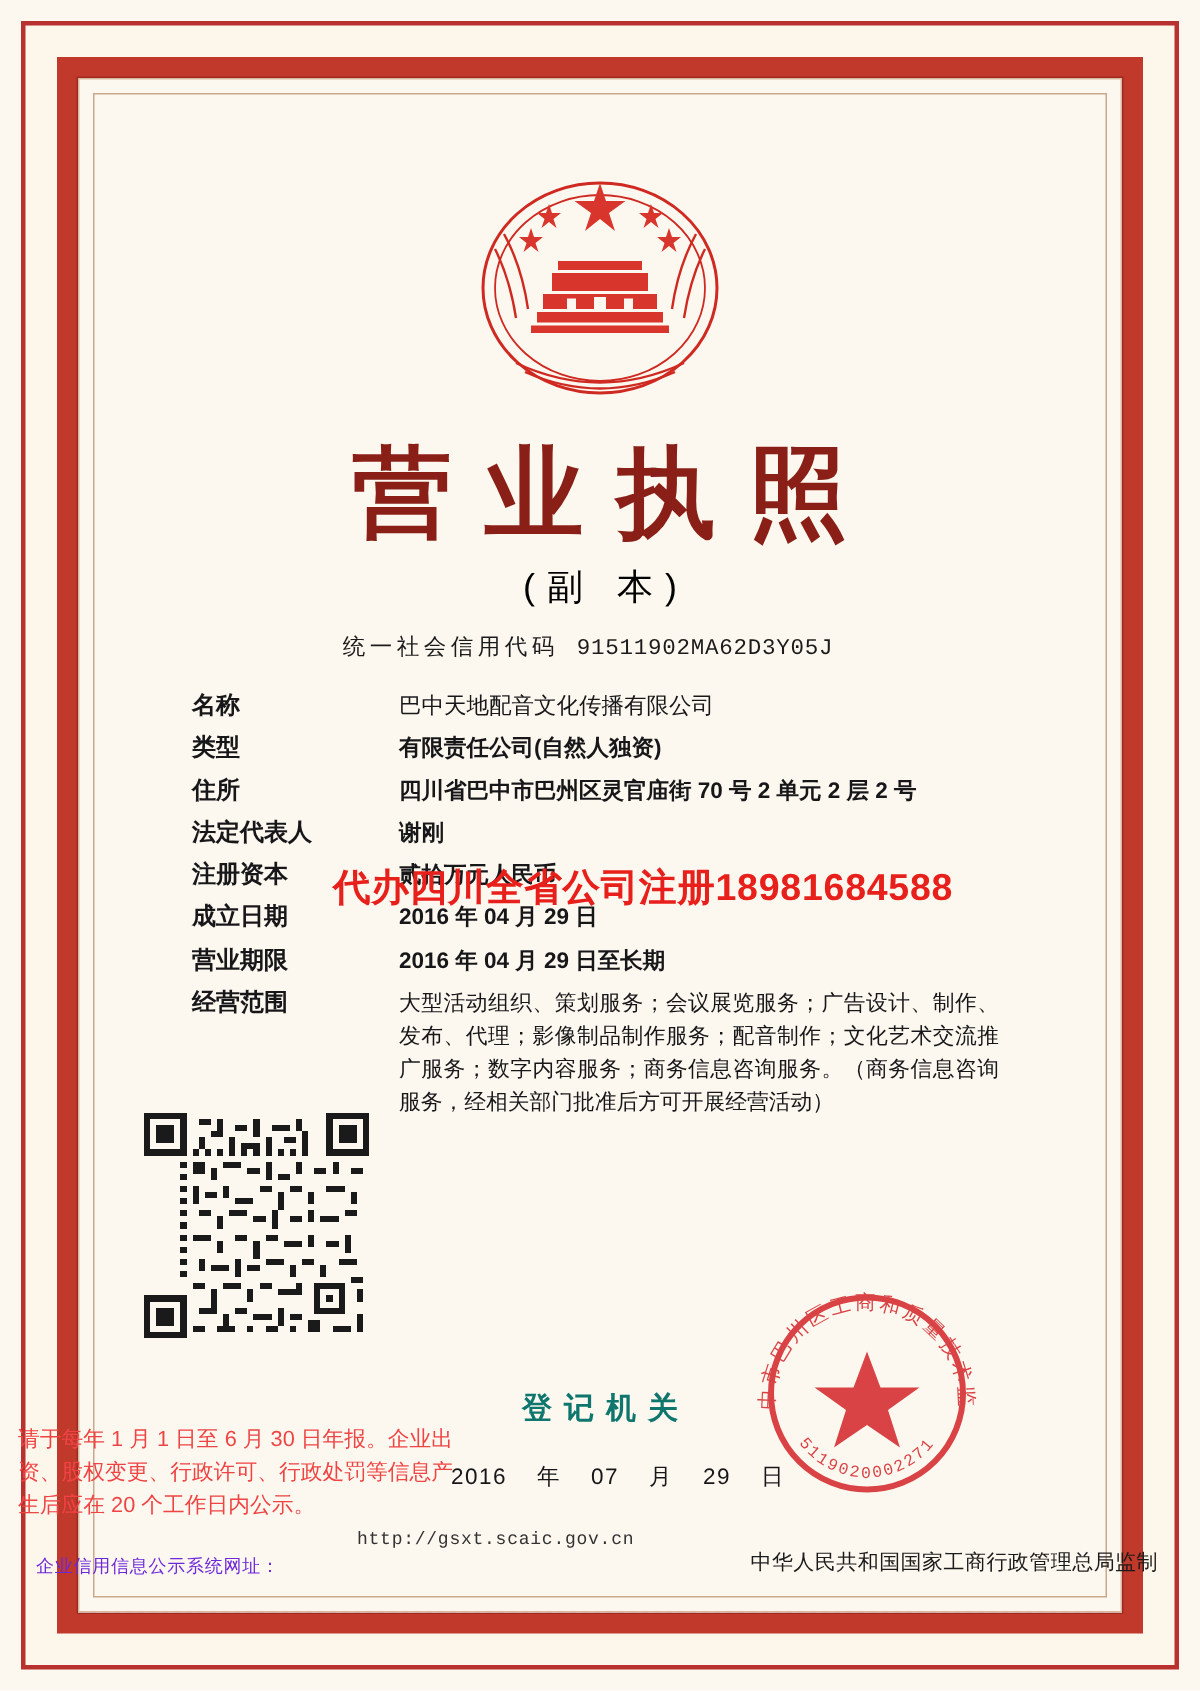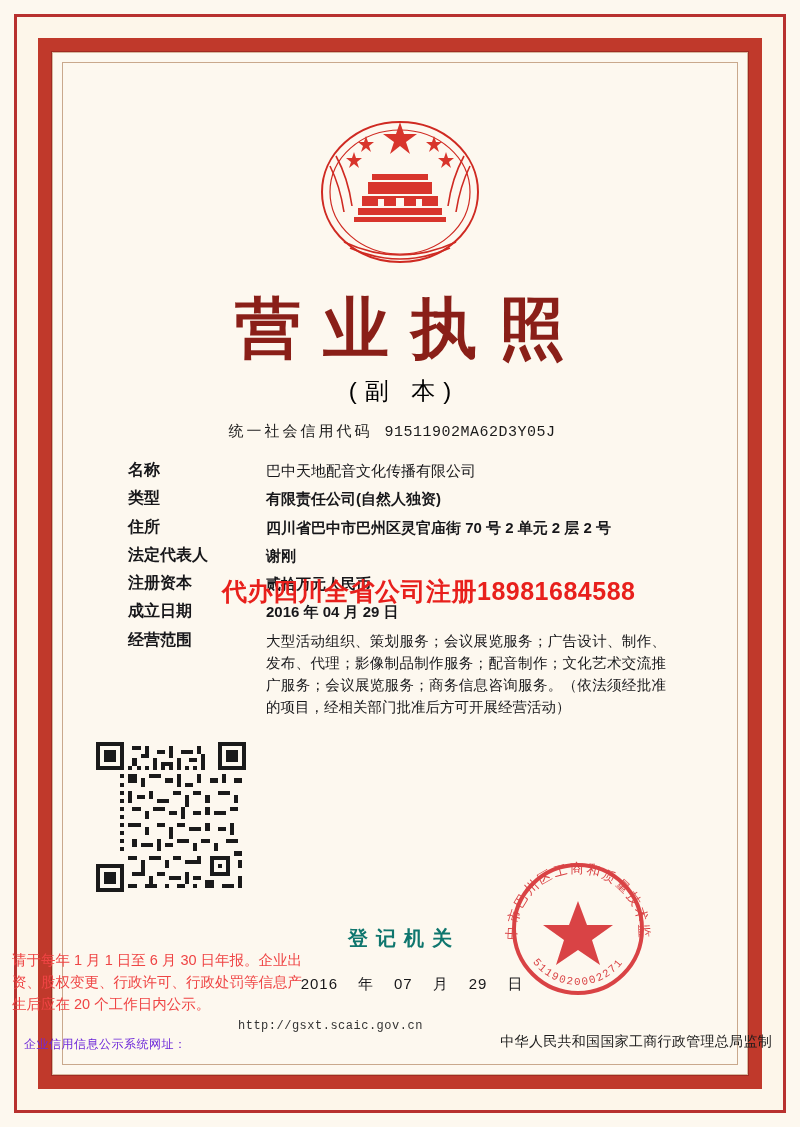--- a/index.html
+++ b/index.html
@@ -357,26 +357,32 @@
         <div class="field-value bold">贰拾万元人民币</div>
       </div>
 
       <div class="field-row">
         <div class="field-label">
             <span>成立日期</span>
           </div>
         <div class="field-value bold">2016 年 04 月 29 日</div>
       </div>
 
+      <div class="field-row">
+        <div class="field-label">
+            <span>营业期限</span>
+          </div>
+        <div class="field-value bold">2016 年 04 月 29 日至长期</div>
+      </div>
 
       <div class="field-row">
         <div class="field-label">
             <span>经营范围</span>
           </div>
-        <div class="field-value scope">大型活动组织、策划服务；会议展览服务；广告设计、制作、发布、代理；影像制品制作服务；配音制作；文化艺术交流推广服务；会议展览服务；商务信息咨询服务。（依法须经批准的项目，经相关部门批准后方可开展经营活动）</div>
+        <div class="field-value scope">大型活动组织、策划服务；会议展览服务；广告设计、制作、发布、代理；影像制品制作服务；配音制作；文化艺术交流推广服务；数字内容服务；商务信息咨询服务。（商务信息咨询服务，经相关部门批准后方可开展经营活动）</div>
       </div>
 
     </div>
 
     <div class="qr">
       <svg viewBox="0 0 37 37" width="150" height="150" shape-rendering="crispEdges">
         <rect width="37" height="37" fill="#fdf8ef"></rect>
         <g fill="#1a1a1a">
 
           <rect x="0" y="0" width="7" height="1"></rect>

